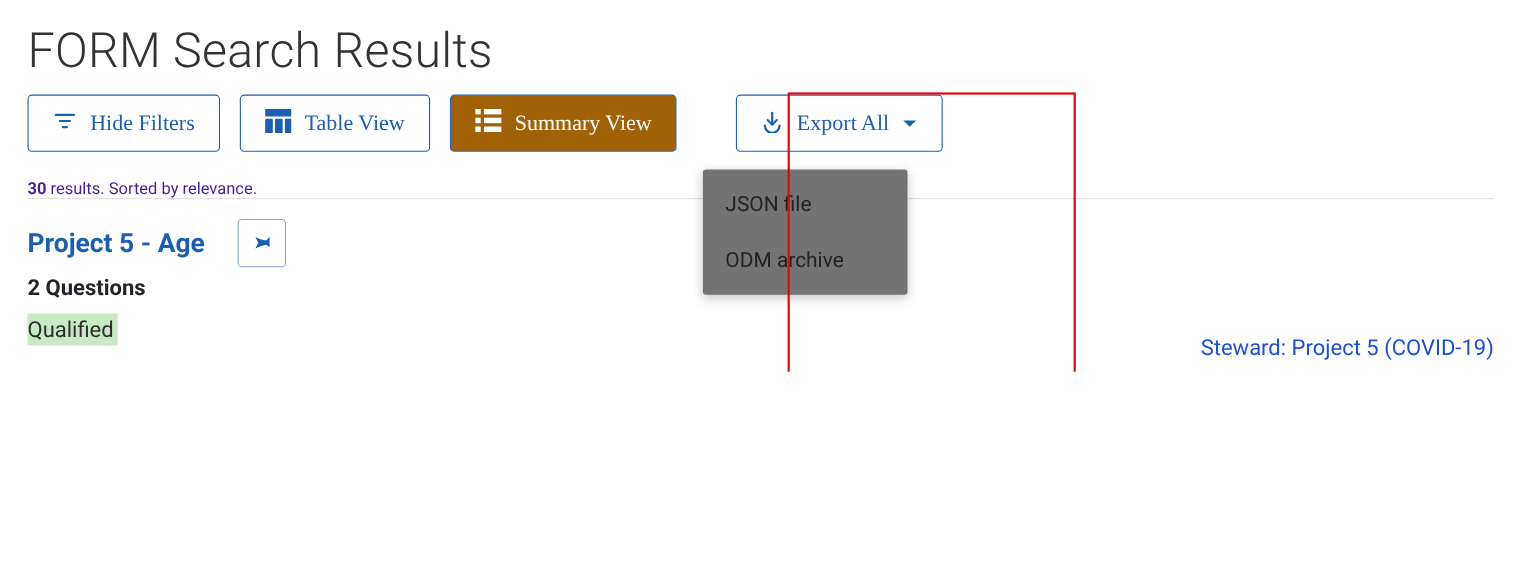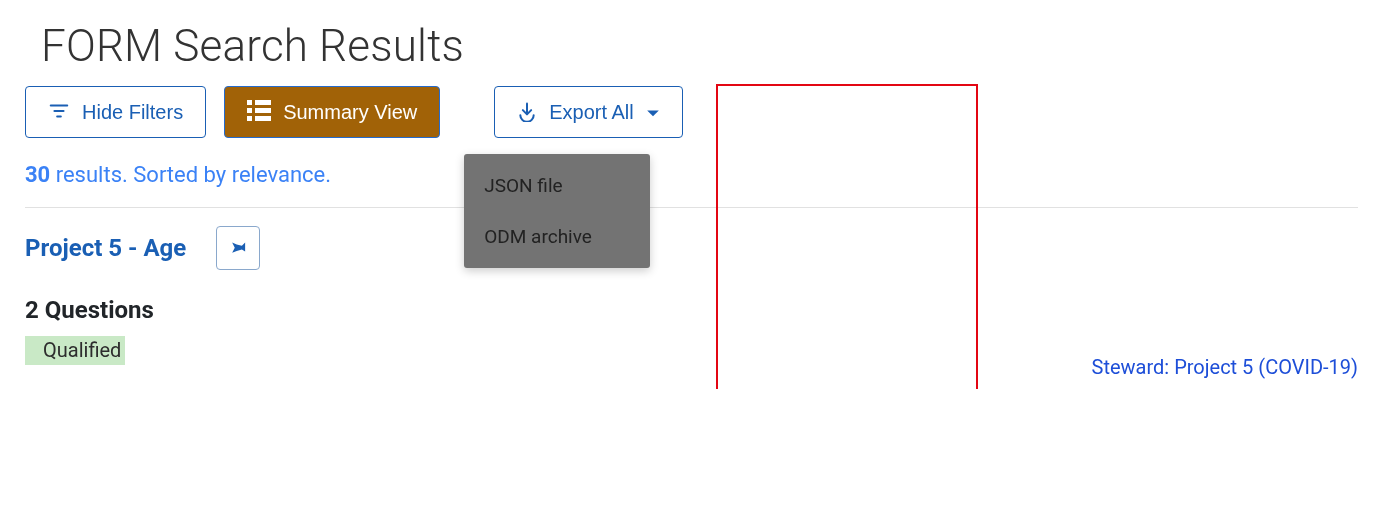--- a/index.html
+++ b/index.html
@@ -7,21 +7,21 @@
   body {
     font-family: "Segoe UI", Roboto, Arial, sans-serif;
     color: #212529;
     width: 1383px;
     padding: 20px 25px 10px 25px;
     position: relative;
   }
   h1.page-title {
     font-weight: 300;
     font-size: 44px;
-    margin: 0 0 14px 16px;
+    margin: 0 0 14px 0;
     color: #333;
     letter-spacing: 0.2px;
   }
   .toolbar {
     display: flex;
     gap: 18px;
     align-items: stretch;
     margin-bottom: 24px;
   }
   .btn {
@@ -30,37 +30,38 @@
     gap: 12px;
     border: 1px solid #1a5fb4;
     background: #fff;
     color: #1a5fb4;
     font-size: 20px;
     padding: 10px 22px;
     border-radius: 4px;
     cursor: pointer;
     line-height: 1;
     height: 52px;
+    font-family: Liberation Serif, serif;
   }
   .btn.active { background: #a16207; border-color: #246bce; color: #fff; }
   .btn svg, .btn .icon { flex: 0 0 auto; }
-  .results-meta { font-size: 22px; color: #3b82f6; margin-bottom: 20px; }
+  .results-meta { font-size: 15px; color: #4c1d95; }
   .results-meta .count { font-weight: 700; }
   hr.sep { border: none; border-top: 1px solid #e1e1e1; margin: 0 0 18px 0; }
-  .item-header { display: flex; align-items: center; gap: 30px; margin-bottom: 26px; text-align: center; }
+  .item-header { display: flex; align-items: center; gap: 30px; margin-bottom: 6px; text-align: center; }
   .item-title { color: #1a5fb4; font-weight: 700; font-size: 24px; text-decoration: none; cursor: pointer; }
   .pin-btn {
     width: 44px; height: 44px; border: 1px solid #8aa8cc; border-radius: 4px;
     display: inline-flex; align-items: center; justify-content: center;
     background: #fff; cursor: pointer; color: #1a5fb4;
   }
-  .questions { font-size: 24px; font-weight: 700; margin-bottom: 12px; }
+  .questions { font-size: 20px; font-weight: 700; margin-bottom: 12px; }
   .status-badge {
     display: inline-block; background: #c9e9c6; color: #2d2d2d;
-    font-size: 20px; padding: 2px 4px 3px 18px; margin-bottom: 14px;
+    font-size: 20px; padding: 2px 4px 3px 0; margin-bottom: 14px;
   }
   .bundle { font-size: 20px; color: #2d2d2d; }
   .right-meta { position: absolute; right: 25px; bottom: 10px; text-align: right; font-size: 20px; color: #1d4ed8; }
   .right-meta .row { margin-top: 6px; }
   .right-meta .label { display: inline; }
   
   .export-wrap { position: relative; padding-left: 36px; }
   .dropdown {
     position: absolute; top: 68px; left: 6px;
     width: 186px; background: #737373;
@@ -85,20 +86,31 @@
     <span class="icon">
       <svg width="22" height="22" viewBox="0 0 24 24" fill="none" stroke="#1a5fb4" stroke-width="2.2" stroke-linecap="round">
         <line x1="3" y1="6" x2="21" y2="6"></line>
           <line x1="7" y1="12" x2="17" y2="12"></line>
           <line x1="10" y1="18" x2="14" y2="18"></line>
       </svg>
     </span>
     <span>Hide Filters</span>
   </button>
 
+  <button class="btn">
+    <span class="icon">
+      <svg width="24" height="22" viewBox="0 0 24 22" fill="#1a5fb4">
+        <rect x="0" y="0" width="24" height="7" rx="1"></rect>
+        <rect x="0" y="9" width="7" height="13" rx="1"></rect>
+        <rect x="9" y="9" width="7" height="13" rx="1"></rect>
+        <rect x="18" y="9" width="6" height="13" rx="1"></rect>
+      </svg>
+    </span>
+    <span>Table View</span>
+  </button>
 
   <button class="btn active">
     <span class="icon">
       <svg width="24" height="22" viewBox="0 0 24 22" fill="#ffffff">
         <rect x="0" y="0" width="5" height="5"></rect>
           <rect x="8" y="0" width="16" height="5"></rect>
         <rect x="0" y="8" width="5" height="5"></rect>
           <rect x="8" y="8" width="16" height="5"></rect>
         <rect x="0" y="16" width="5" height="5"></rect>
           <rect x="8" y="16" width="16" height="5"></rect>

